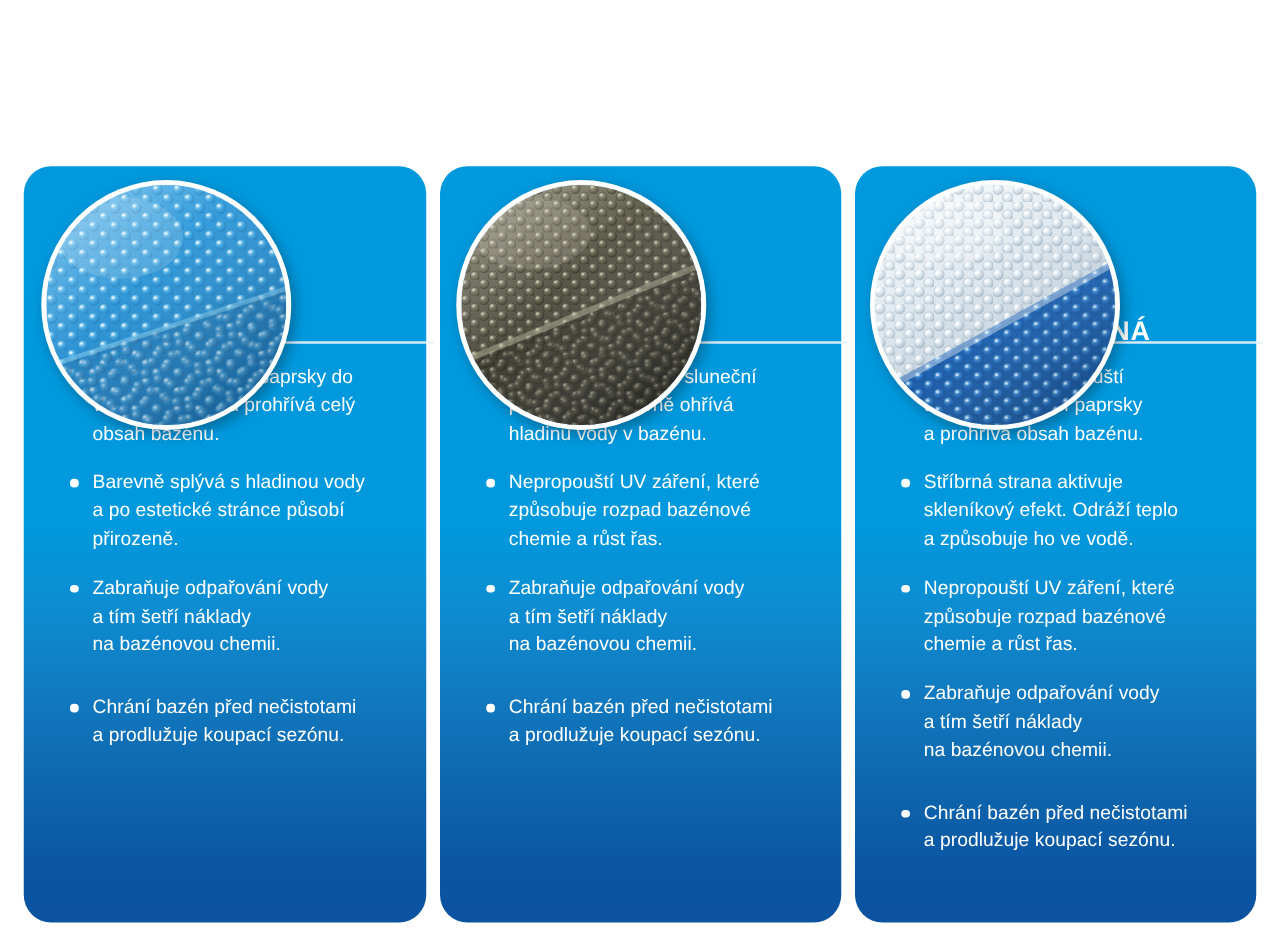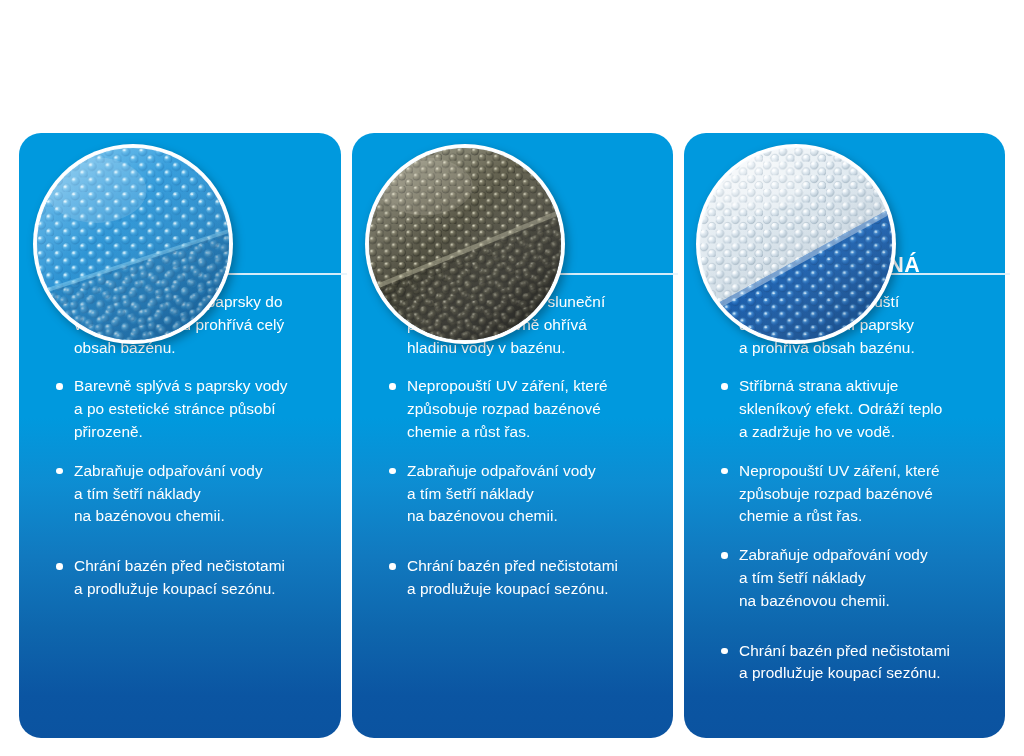--- a/index.html
+++ b/index.html
@@ -140,21 +140,21 @@
       <div class="card-rule"></div>
       <ul class="bullets">
         <li class="bullet">
           <span class="bullet-dot"></span>
           <span class="bullet-text">Propouští sluneční paprsky do
 vody a díky tomu prohřívá celý
 obsah bazénu.</span>
         </li>
         <li class="bullet">
           <span class="bullet-dot"></span>
-          <span class="bullet-text">Barevně splývá s paprsky vody
+          <span class="bullet-text">Barevně splývá s hladinou vody
 a po estetické stránce působí
 přirozeně.</span>
         </li>
         <li class="bullet">
           <span class="bullet-dot"></span>
           <span class="bullet-text">Zabraňuje odpařování vody
 a tím šetří náklady
 na bazénovou chemii.</span>
         </li>
         <li class="bullet">
@@ -314,21 +314,21 @@
         <li class="bullet">
           <span class="bullet-dot"></span>
           <span class="bullet-text">Modrá strana propouští
 do vody sluneční paprsky
 a prohřívá obsah bazénu.</span>
         </li>
         <li class="bullet">
           <span class="bullet-dot"></span>
           <span class="bullet-text">Stříbrná strana aktivuje
 skleníkový efekt. Odráží teplo
-a zadržuje ho ve vodě.</span>
+a způsobuje ho ve vodě.</span>
         </li>
         <li class="bullet">
           <span class="bullet-dot"></span>
           <span class="bullet-text">Nepropouští UV záření, které
 způsobuje rozpad bazénové
 chemie a růst řas.</span>
         </li>
         <li class="bullet">
           <span class="bullet-dot"></span>
           <span class="bullet-text">Zabraňuje odpařování vody

